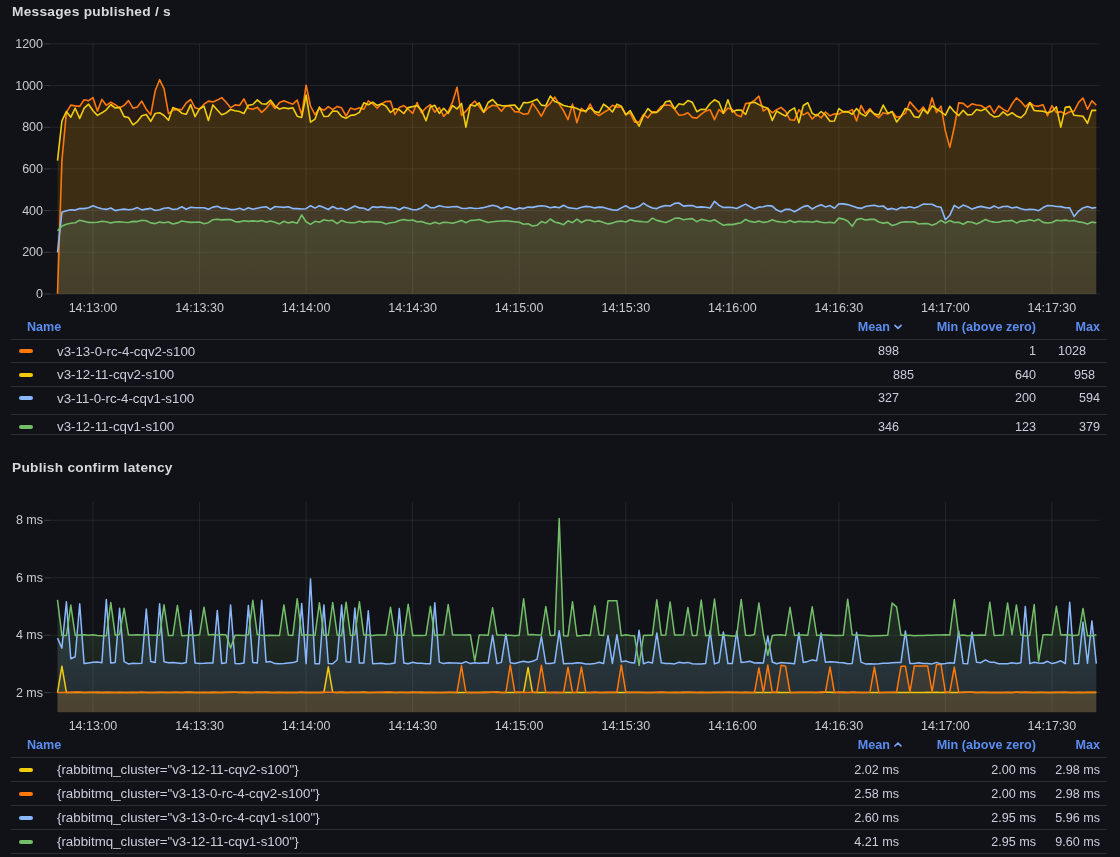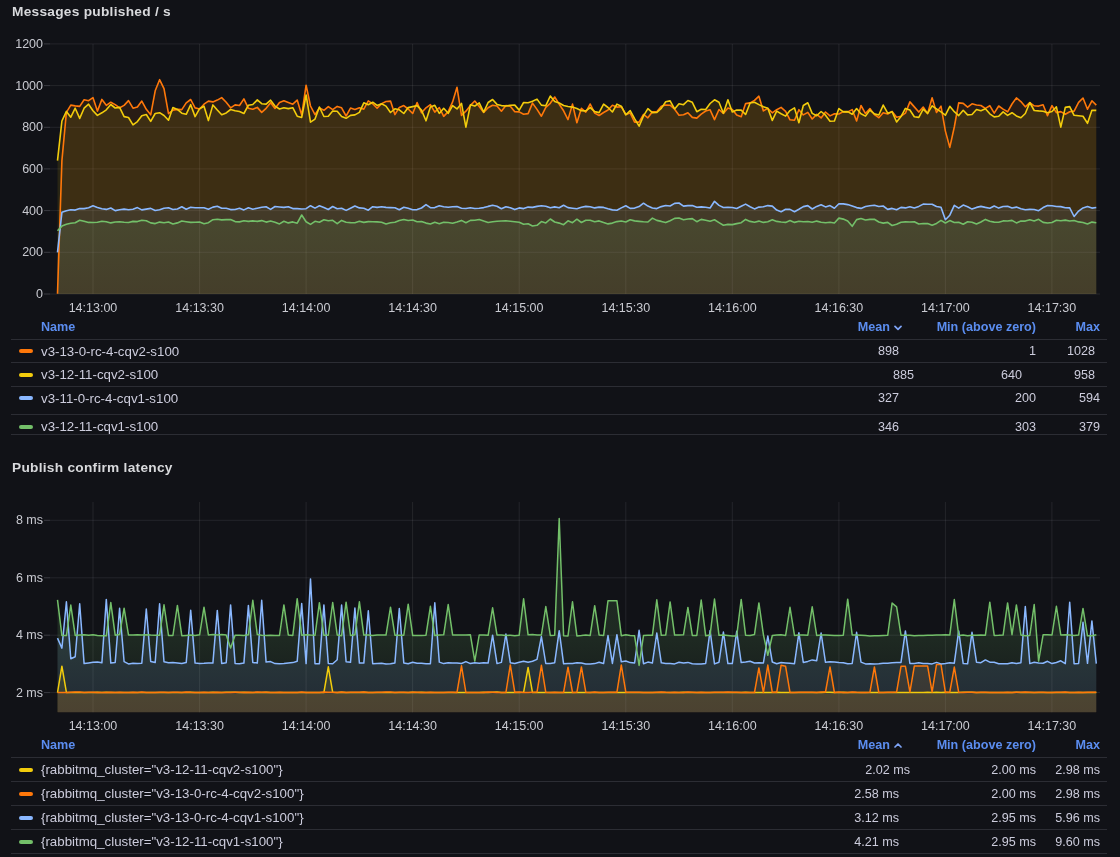--- a/index.html
+++ b/index.html
@@ -1,24 +1,24 @@
 <!DOCTYPE html>
 <html><head><meta charset="utf-8"><style>
 * { margin:0; padding:0; box-sizing:border-box; }
 html,body { width:1120px; height:857px; background:#111217; overflow:hidden;
   font-family:"Liberation Sans", sans-serif; }
 .ptitle { position:absolute; left:12px; font-size:13.7px; font-weight:700;
   color:#D8D9DC; letter-spacing:0.02em; }
 .lhead, .lrow { position:absolute; left:11px; width:1096px; height:24px;
   display:flex; align-items:center; font-size:12.6px; }
 .nm { font-size:13.3px; }
-.lrow { border-top:1px solid rgba(204,204,220,0.15); }
+.lrow { border-top:1px solid rgba(204,204,220,0.15);gap:16px; }
 .lhead { color:#5B8DF0; font-weight:700; }
-.hname { margin-left:30px; }
-.hv { position:absolute; display:flex; align-items:center; }
+.hname { margin-left:16px; }
+.hv { position:absolute; display:flex; }
 .pill { width:14px; height:4px; border-radius:2px; margin-left:8px; flex:none; }
 .nm { margin-left:8px; color:#CCCCDC; }
 .v { position:absolute; color:#CCCCDC; }
 </style></head>
 <body>
 <div class="ptitle" style="top:4px">Messages published / s</div>
 <svg width="1120" height="460" style="position:absolute;left:0;top:0">
     <clipPath id="cp1">
       <rect x="50.0" y="42.9" width="1050.0" height="251.1"></rect>
     </clipPath>
@@ -87,41 +87,41 @@
       </svg>
     </span>
     <span class="hv" style="right:71px">Min (above zero)</span>
     <span class="hv" style="right:7px">Max</span>
   </div>
 <div class="lrow" style="top:338.5px">
     <span class="pill" style="background:#FF780A"></span>
     <span class="nm">v3-13-0-rc-4-cqv2-s100</span>
     <span class="v" style="right:208px">898</span>
     <span class="v" style="right:71px">1</span>
-    <span class="v" style="right:12px">1028</span>
+    <span class="v" style="right:21px">1028</span>
   </div>
 <div class="lrow" style="top:362.2px">
     <span class="pill" style="background:#F2CC0C"></span>
     <span class="nm">v3-12-11-cqv2-s100</span>
     <span class="v" style="right:193px">885</span>
-    <span class="v" style="right:85px">640</span>
+    <span class="v" style="right:71px">640</span>
     <span class="v" style="right:12px">958</span>
   </div>
 <div class="lrow" style="top:385.9px">
     <span class="pill" style="background:#8AB8FF"></span>
     <span class="nm">v3-11-0-rc-4-cqv1-s100</span>
     <span class="v" style="right:208px">327</span>
     <span class="v" style="right:71px">200</span>
     <span class="v" style="right:7px">594</span>
   </div>
 <div class="lrow" style="top:414px">
     <span class="pill" style="background:#73BF69"></span>
     <span class="nm">v3-12-11-cqv1-s100</span>
     <span class="v" style="right:208px">346</span>
-    <span class="v" style="right:71px">303</span>
+    <span class="v" style="right:71px">123</span>
     <span class="v" style="right:7px">379</span>
   </div>
 <div class="lrow" style="top:433.5px;height:4px"></div>
 <div class="ptitle" style="top:460px">Publish confirm latency</div>
 <svg width="1120" height="740" style="position:absolute;left:0;top:117px">
     <clipPath id="cp2">
       <rect x="50.0" y="384.0" width="1050.0" height="211.39999999999998"></rect>
     </clipPath>
     <linearGradient id="g2g" gradientUnits="userSpaceOnUse" x1="0" y1="518.2" x2="0" y2="595.4">
       <stop offset="0" stop-color="#73BF69" stop-opacity="0.14"></stop>
@@ -177,35 +177,35 @@
       <svg width="8" height="10" style="margin-left:4px;margin-top:2px" viewBox="0 0 8 10">
         <path d="M1 6 L4 3 L7 6" stroke="#7EA3F5" stroke-width="1.7" fill="none" stroke-linecap="round" stroke-linejoin="round"></path>
       </svg>
     </span>
     <span class="hv" style="right:71px">Min (above zero)</span>
     <span class="hv" style="right:7px">Max</span>
   </div>
 <div class="lrow" style="top:757px">
     <span class="pill" style="background:#F2CC0C"></span>
     <span class="nm">{rabbitmq_cluster="v3-12-11-cqv2-s100"}</span>
-    <span class="v" style="right:197px">2.02 ms</span>
+    <span class="v" style="right:208px">2.02 ms</span>
     <span class="v" style="right:71px">2.00 ms</span>
     <span class="v" style="right:7px">2.98 ms</span>
   </div>
 <div class="lrow" style="top:781px">
     <span class="pill" style="background:#FF780A"></span>
     <span class="nm">{rabbitmq_cluster="v3-13-0-rc-4-cqv2-s100"}</span>
     <span class="v" style="right:208px">2.58 ms</span>
     <span class="v" style="right:71px">2.00 ms</span>
     <span class="v" style="right:7px">2.98 ms</span>
   </div>
 <div class="lrow" style="top:805px">
     <span class="pill" style="background:#8AB8FF"></span>
     <span class="nm">{rabbitmq_cluster="v3-13-0-rc-4-cqv1-s100"}</span>
-    <span class="v" style="right:208px">3.12 ms</span>
+    <span class="v" style="right:208px">2.60 ms</span>
     <span class="v" style="right:71px">2.95 ms</span>
     <span class="v" style="right:7px">5.96 ms</span>
   </div>
 <div class="lrow" style="top:829px">
     <span class="pill" style="background:#73BF69"></span>
     <span class="nm">{rabbitmq_cluster="v3-12-11-cqv1-s100"}</span>
     <span class="v" style="right:208px">4.21 ms</span>
     <span class="v" style="right:71px">2.95 ms</span>
     <span class="v" style="right:7px">9.60 ms</span>
   </div>

